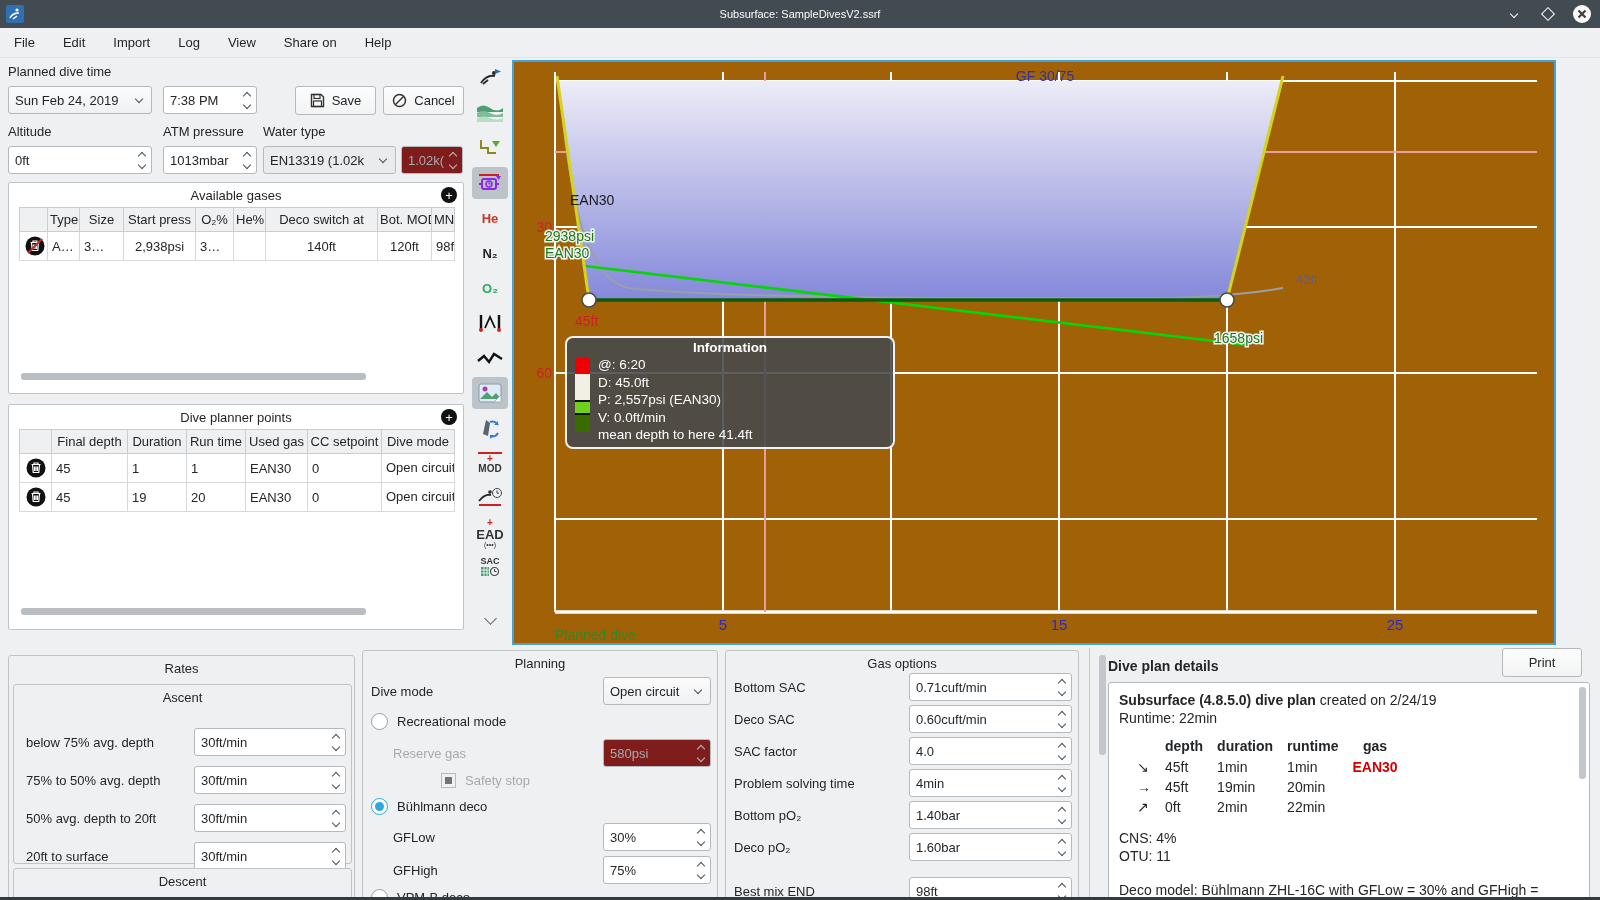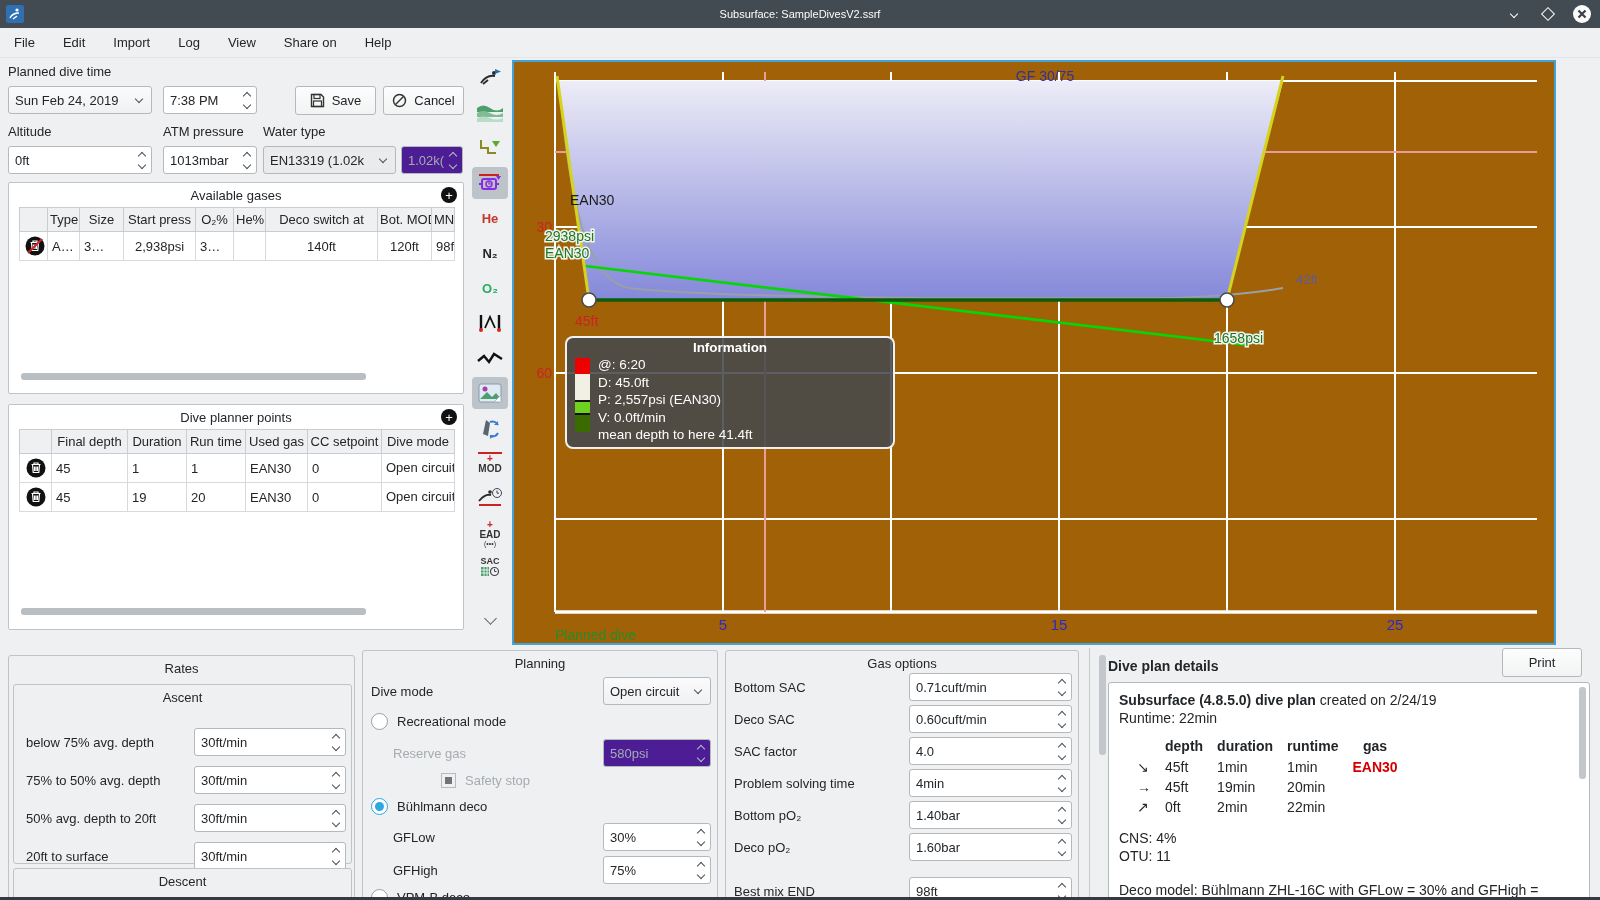--- a/index.html
+++ b/index.html
@@ -24,21 +24,21 @@
   .combo,.spin{background:#fff;border:1px solid #b4b9bd;border-radius:3px;display:flex;
     align-items:center;padding:0 6px;position:relative;}
   .combo{background:linear-gradient(#fbfbfc,#f0f1f2);}
   .spinbtns{position:absolute;right:6px;top:0;bottom:0;display:flex;flex-direction:column;
     justify-content:center;gap:3px;}
   .chv{display:inline-block;width:6px;height:6px;border-right:1.5px solid #4a5054;
     border-bottom:1.5px solid #4a5054;}
   .chv.up{transform:rotate(-135deg);}
   .chv.down{transform:rotate(45deg);}
   .combo .chv.down{position:absolute;right:9px;top:9px;}
-  .disabled{color:#a5abb0 !important;background:#4c1d95;}
+  .disabled{color:#a5abb0 !important;background:#7f1d1d;}
   .disabled .chv{border-color:#b9bec2;}
   .lbl{position:absolute;white-space:nowrap;}
   
   .panel{position:absolute;background:#fff;border:1px solid #bfc4c8;border-radius:2px;}
   .panelhead{height:24px;display:flex;align-items:center;justify-content:center;position:relative;
     font-size:13px;}
   .addbtn{position:absolute;right:6px;top:4px;width:16px;height:16px;border-radius:50%;background:#111;
     color:#fff;display:flex;align-items:center;justify-content:center;font-size:13px;line-height:1;cursor:pointer;}
   table.grid{border-collapse:collapse;width:435px;margin-left:10px;table-layout:fixed;}
   table.grid th{background:#eff0f1;border:1px solid #c9cdd1;font-weight:normal;font-size:13px;
@@ -385,21 +385,21 @@
       <path d="M2 15 C6 10 10 8 14 9" stroke="#2b2b2b" stroke-width="2" fill="none"></path>
       <circle cx="13" cy="6" r="1.8" fill="#2b2b2b"></circle>
       <circle cx="20" cy="7" r="4.5" fill="#eef2f5" stroke="#445"></circle>
       <path d="M20 4.5 v2.7 h2" stroke="#445" fill="none"></path>
       <path d="M2 19 h22" stroke="#c22" stroke-width="2"></path>
     </svg>
   </div>
   <div class="tbbtn" style="top:517px;">
     <div style="text-align:center;line-height:1;">
       <div style="color:#c22;font-weight:bold;font-size:10px;">+</div>
-      <div style="font-size:10px;font-weight:bold;color:#333;">EAD</div>
+      <div style="font-size:13px;font-weight:bold;color:#333;">EAD</div>
       <div style="font-size:7px;color:#333;">(•••)</div>
     </div>
   </div>
   <div class="tbbtn" style="top:552px;">
     <div style="text-align:center;line-height:1;">
       <div style="font-size:9px;font-weight:bold;color:#333;">SAC</div>
       <svg width="20" height="11" viewBox="0 0 20 11">
         <rect x="1" y="1" width="8" height="9" fill="#4f9e70"></rect>
         <path d="M1 4 h8 M1 7 h8 M4 1 v9 M7 1 v9" stroke="#fff" stroke-width="0.8"></path>
         <circle cx="14.5" cy="5.5" r="4" fill="none" stroke="#445" stroke-width="1.2"></circle>

